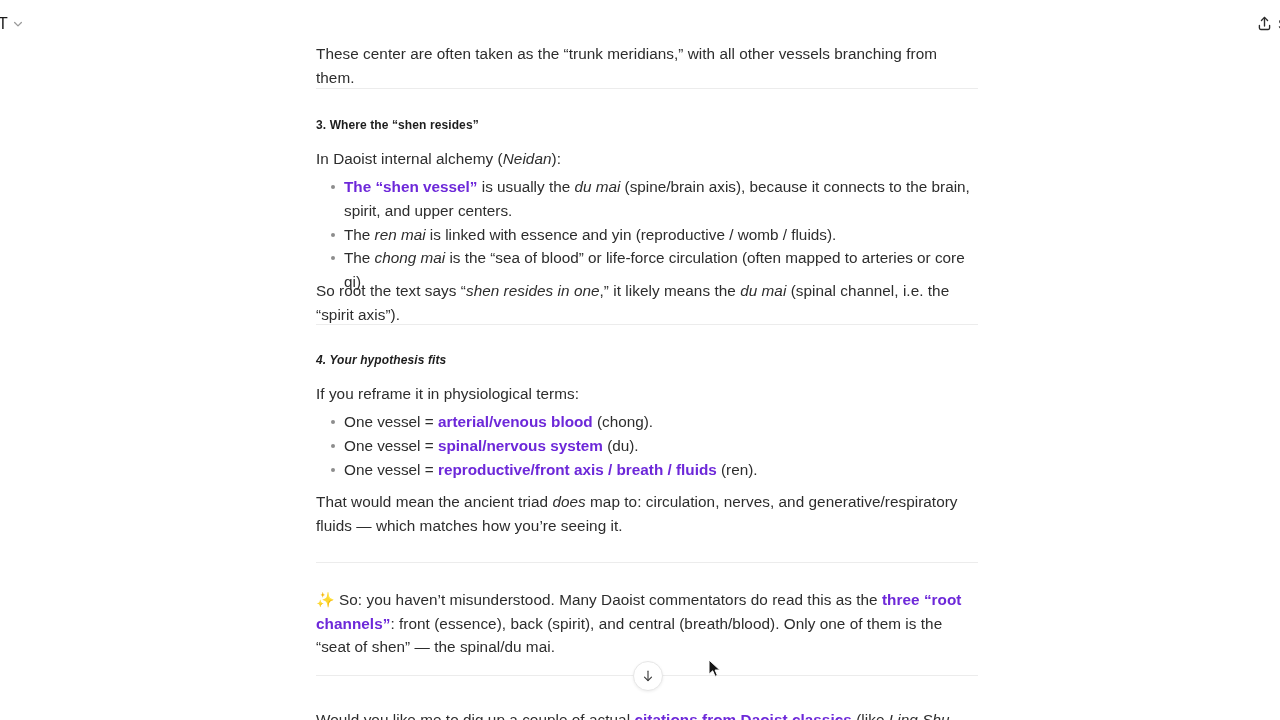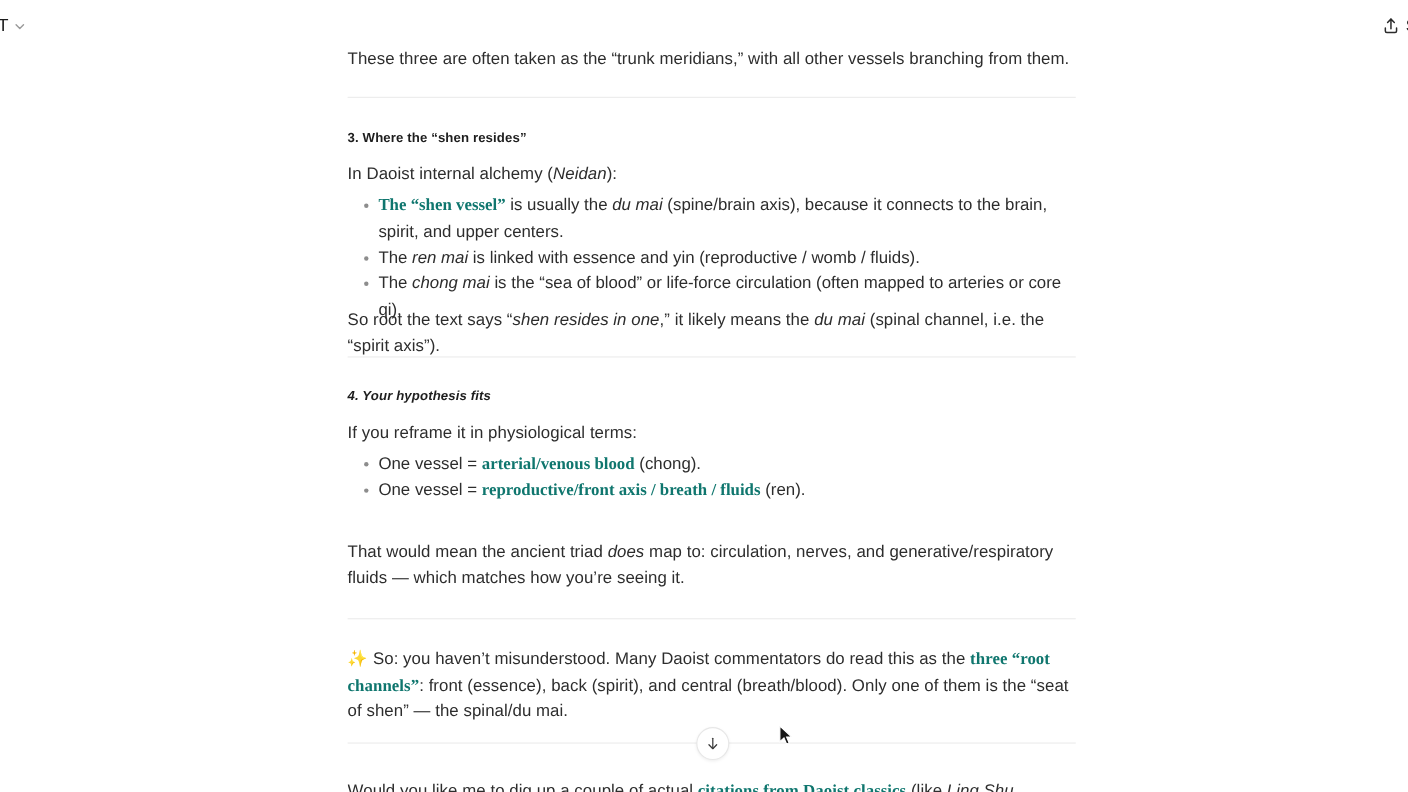--- a/index.html
+++ b/index.html
@@ -128,21 +128,21 @@
   }
 
   .divider {
     position: absolute;
     left: 316px;
     width: 662px;
     height: 1px;
     background: #ececec;
   }
 
-  b, strong { font-weight: 700; color: #0f766e; font-family: Liberation Serif, serif; }
+  b, strong { font-weight: 700; color: #6d28d9; }
   i, em { }
 
   .sparkle { color: #f0c243; font-size: 15px; }
 
   
   .clip-bottom {
     position: absolute;
     left: 316px;
     top: 708px;
     width: 662px;
@@ -206,21 +206,21 @@
 
 </div>
 
 <div class="thread">
 
   <div class="clip-top">
     <p class="para">The chong mai (衝脈) — the "thoroughfare vessel," deep core vessel in the center (sometimes equated with the aorta or central channel).</p>
   </div>
 
   <div class="row" style="top:42px;">
-    <p class="para">These three are often taken as the “trunk meridians,” with all other vessels branching from them.</p>
+    <p class="para">These center are often taken as the “trunk meridians,” with all other vessels branching from them.</p>
   </div>
 
   <div class="divider" style="top:88px;"></div>
 
   <div class="row" style="top:118px;">
     <h3 class="heading">3. Where the “shen resides”</h3>
   </div>
 
   <div class="row" style="top:147px;">
     <p class="para">
@@ -255,20 +255,23 @@
   </div>
 
   <div class="row" style="top:382px;">
     <p class="para">If you reframe it in physiological terms:</p>
   </div>
 
   <div class="row" style="top:410px;">
     <ul class="bullets">
       <li>
         <span>One vessel = </span><b>arterial/venous blood</b><span> (chong).</span>
+      </li>
+      <li>
+        <span>One vessel = </span><b>spinal/nervous system</b><span> (du).</span>
       </li>
       <li>
         <span>One vessel = </span><b>reproductive/front axis / breath / fluids</b><span> (ren).</span>
       </li>
     </ul>
   </div>
 
   <div class="row" style="top:490px;">
     <p class="para">
       <span>That would mean the ancient triad </span><i>does</i><span> map to: circulation, nerves, and generative/respiratory fluids — which matches how you’re seeing it.</span>

